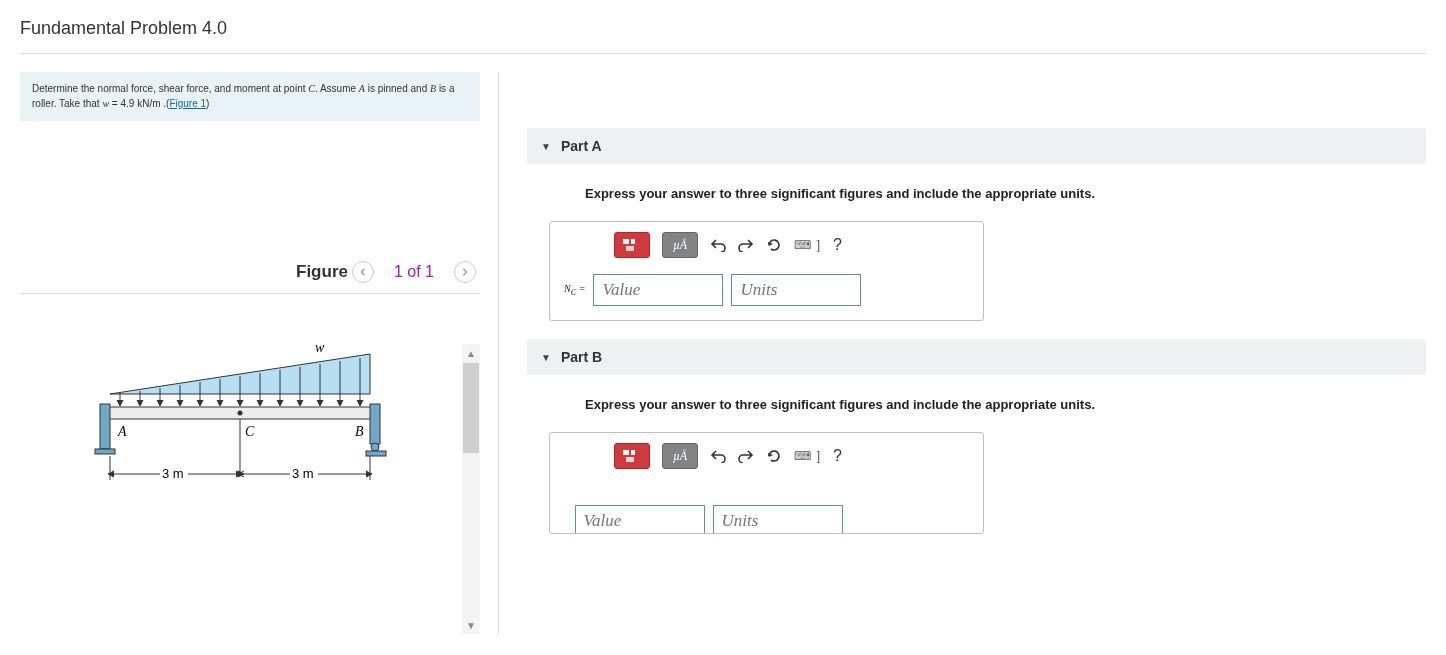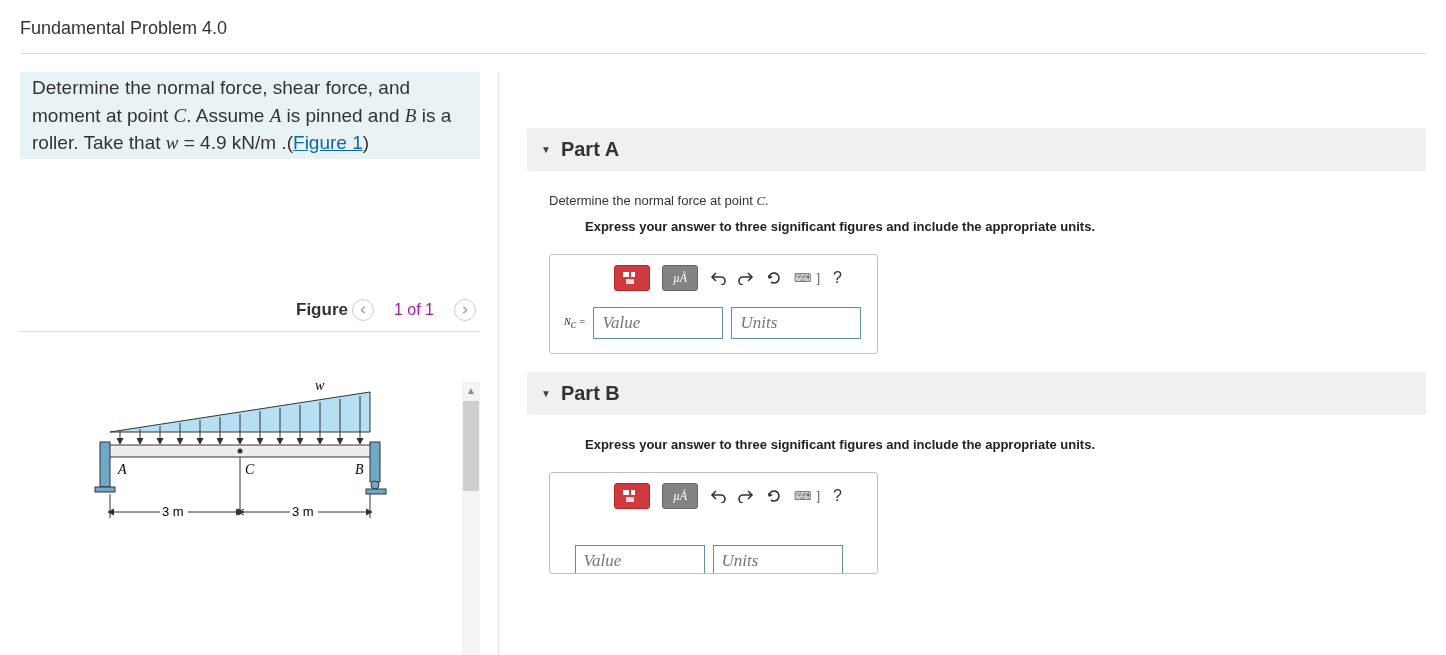--- a/index.html
+++ b/index.html
@@ -16,22 +16,22 @@
     margin: 10px 0 14px 0;
   }
   hr.full { border: 0; border-top: 1px solid #ddd; margin: 0 0 18px 0; }
 
   .cols { display: flex; gap: 18px;}
   .left { width: 460px; flex: 0 0 460px; }
   .right { flex: 1; border-left: 1px solid #ddd; padding-left: 28px; min-width:0;}
 
   .prompt-box {
     background: #e9f3f6;
-    padding: 2px 12px;
-    font-size: 19px;
+    padding: 10px 12px;
+    font-size: 10px;
     line-height: 1.45;
     color: #333;
     margin-bottom: 28px;
   }
   .prompt-box .ital { font-style: italic; font-family: 'Times New Roman', serif;}
   .prompt-box .link { color: #0b6aa8; text-decoration: underline; cursor: pointer; }
 
   .figure-header {
     display: flex; align-items:center; margin-top: 140px; text-align: right;
   }
@@ -55,26 +55,26 @@
   
   .part-block { margin-top: 56px; }
   .part-head {
     background: #eef0f1;
     padding: 10px 14px;
     display:flex; align-items:center; gap:10px;
     cursor:pointer;
     border-radius:2px;
   }
   .part-head .tri { color:#444; font-size:10px; }
-  .part-head .plabel { font-weight:bold; font-size:20px; color:#333; }
+  .part-head .plabel { font-weight:bold; font-size:14px; color:#333; }
   .part-body { padding: 22px 22px 8px 22px; }
   .qline { font-size:13px; color:#333; margin-bottom:10px; }
   .qbold { font-size:13px; color:#222; font-weight:bold; margin-bottom:20px;padding-left:36px; }
   .answer-widget {
-    border:1px solid #bfbfbf; border-radius:3px; padding:10px 14px 14px; width: 329px;
+    border:1px solid #bfbfbf; border-radius:3px; padding:10px 14px 14px; width: 435px;
     background:#fff;
   }
   .toolbar { display:flex; align-items:center; gap:12px; margin-bottom:16px; padding-left:50px; }
   .tool-btn { display:inline-flex; align-items:center; justify-content:center; cursor:pointer; color:#333; }
   .tool-rich {
     height:26px; width:36px; background:#cf3a3f; border:1px solid #b22; border-radius:3px;
     display:inline-flex; align-items:center; justify-content:center; color:#fff;
   }
   .tool-ua {
     height:26px; width:36px; background:#818385; border:1px solid #666; border-radius:3px;
@@ -210,23 +210,20 @@
     </div>
 
     <div class="right">
 
       <div class="part-block">
         <div class="part-head">
           <span class="tri">▼</span>
           <span class="plabel">Part A</span>
         </div>
         <div class="part-body">
-          <div class="qline">
-            <span>Determine the normal force at point </span><span class="ital-C">C</span><span>.</span>
-          </div>
           <div class="qbold">Express your answer to three significant figures and include the appropriate units.</div>
 
           <div class="answer-widget">
             <div class="toolbar">
               <span class="tool-rich">
                 <svg width="20" height="14">
                     <rect x="1" y="1" width="6" height="5" fill="#fff"></rect>
                     <rect x="9" y="1" width="4" height="5" fill="#fff"></rect>
                     <rect x="4" y="8" width="8" height="5" fill="#fff" opacity="0.8"></rect>
                   </svg>

